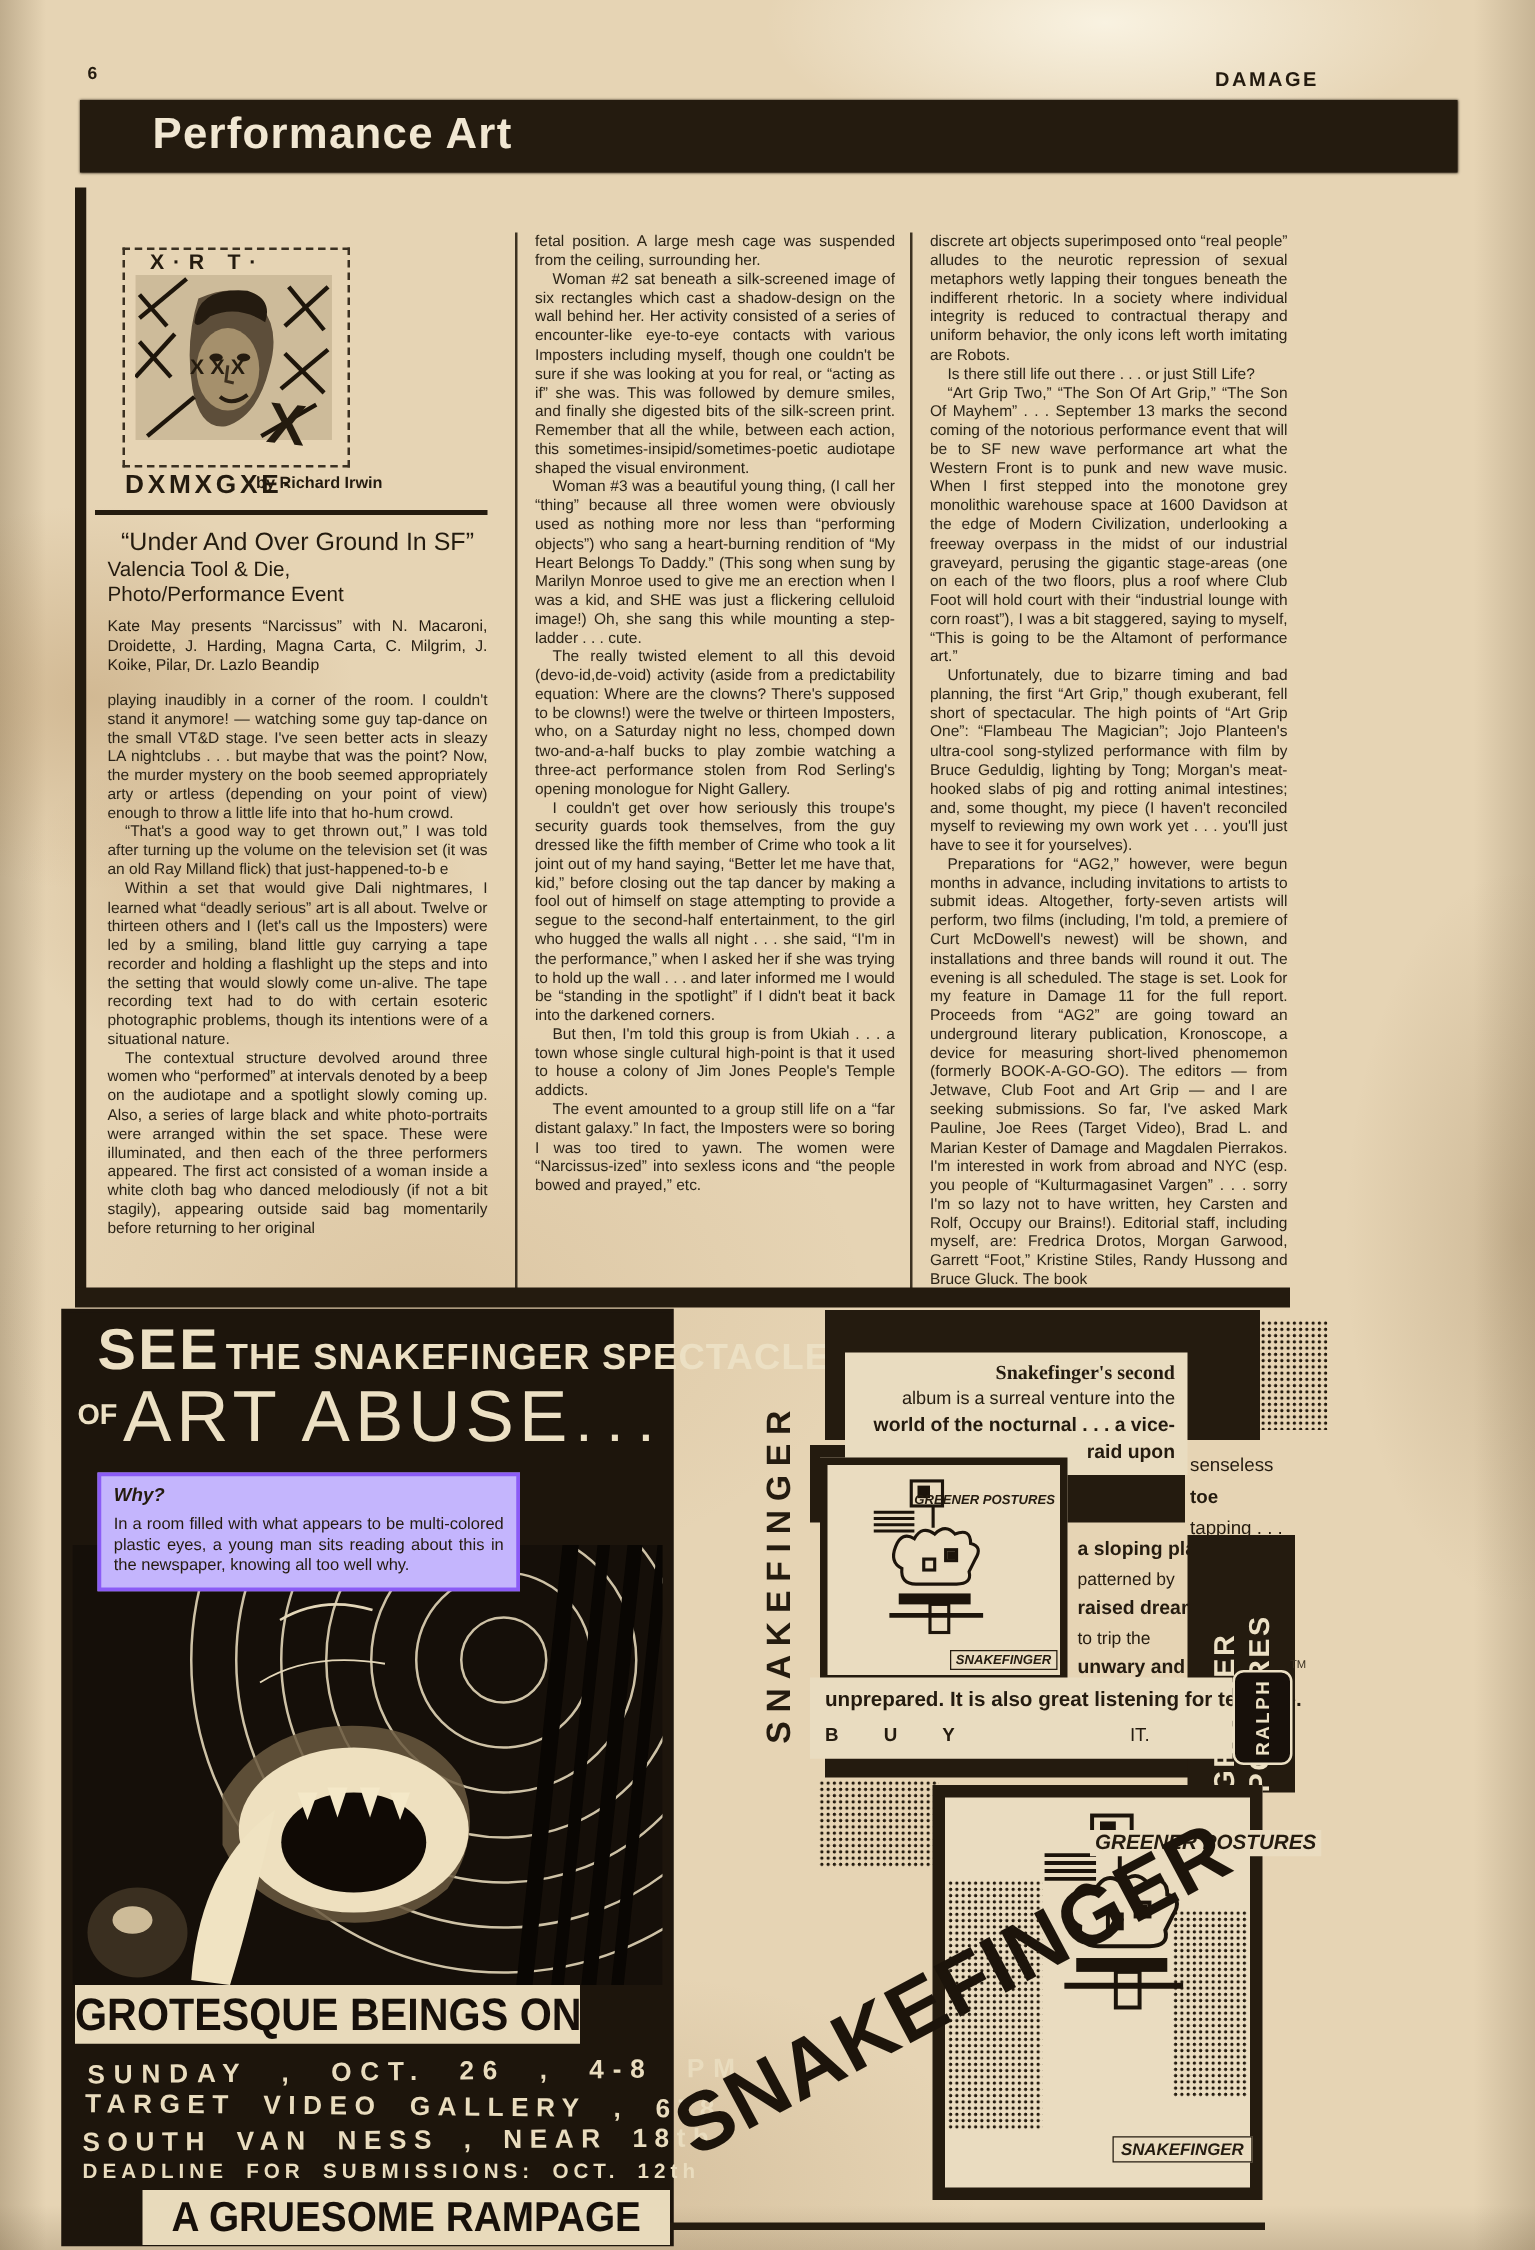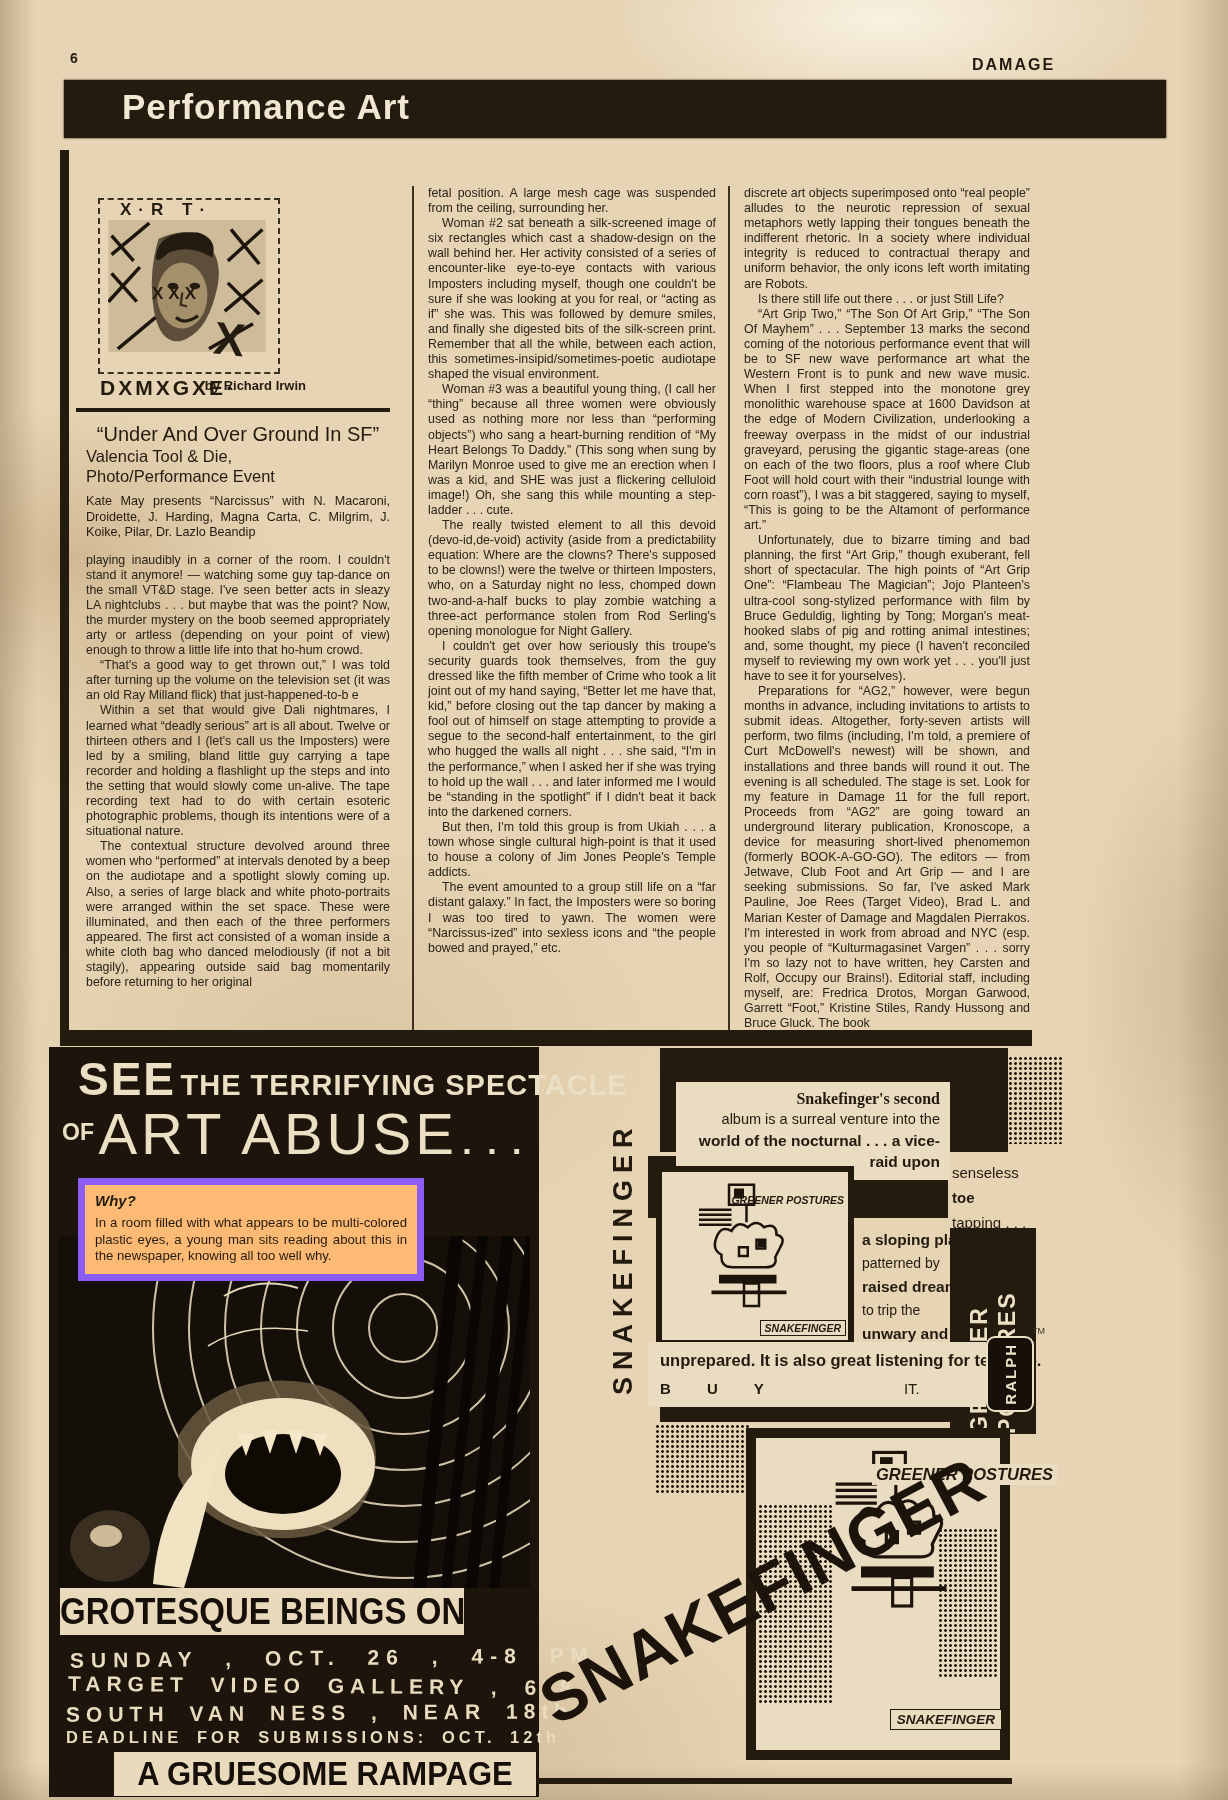--- a/index.html
+++ b/index.html
@@ -50,21 +50,21 @@
   
   .ad-left{left:52px;top:1050px;width:484px;height:744px;background:#1d150c;
     box-shadow:0 0 0 3px #1d150c;}
   .ad-left .see1{position:absolute;left:26px;top:2px;white-space:nowrap;color:#ece0c4;}
   .see-big{font-size:46px;font-weight:700;letter-spacing:2px;}
   .see-rest{font-size:29px;font-weight:700;letter-spacing:1px;}
   .ad-left .see2{position:absolute;left:10px;top:50px;white-space:nowrap;color:#ece0c4;}
   .of-lead{font-size:23px;font-weight:700;vertical-align:14px;}
   .abuse-main{font-size:58px;font-weight:400;letter-spacing:4px;}
   .abuse-dots{font-size:34px;font-weight:700;letter-spacing:3px;}
-  .whybox{position:absolute;left:26px;top:128px;width:312px;background:#fdba74;border:7px solid #8b5cf6;
+  .whybox{position:absolute;left:26px;top:128px;width:312px;background:#c4b5fd;border:3px solid #8b5cf6;
     padding:7px 10px 9px 10px;z-index:3;}
   .why-t{font-style:italic;font-weight:700;font-size:15px;margin:0 0 6px 0;}
   .why-b{margin:0;font-size:13.2px;line-height:16.5px;text-align:justify;}
   .facewrap{position:absolute;left:6px;top:186px;width:472px;height:352px;}
   .grotesque-strip{position:absolute;left:8px;top:538px;width:404px;height:47px;background:#e8dabb;}
   .grotesque-strip span{display:block;text-align:center;font-size:33px;line-height:47px;font-weight:700;
     transform:scaleY(1.1);letter-spacing:0px;color:#17100a;white-space:nowrap;}
   .hand{position:absolute;color:#e9dcbe;font-weight:700;white-space:nowrap;}
   .hand1{left:18px;top:596px;font-size:21px;letter-spacing:7px;word-spacing:14px;transform:rotate(-.6deg);}
   .hand2{left:16px;top:624px;font-size:21px;letter-spacing:6px;word-spacing:10px;transform:rotate(.5deg);}
@@ -197,21 +197,21 @@
     <p class="body">discrete art objects superimposed onto “real people” alludes to the neurotic repression of sexual metaphors wetly lapping their tongues beneath the indifferent rhetoric. In a society where individual integrity is reduced to contractual therapy and uniform behavior, the only icons left worth imitating are Robots.</p>
     <p class="body indent">Is there still life out there . . . or just Still Life?</p>
     <p class="body indent">“Art Grip Two,” “The Son Of Art Grip,” “The Son Of Mayhem” . . . September 13 marks the second coming of the notorious performance event that will be to SF new wave performance art what the Western Front is to punk and new wave music. When I first stepped into the monotone grey monolithic warehouse space at 1600 Davidson at the edge of Modern Civilization, underlooking a freeway overpass in the midst of our industrial graveyard, perusing the gigantic stage-areas (one on each of the two floors, plus a roof where Club Foot will hold court with their “industrial lounge with corn roast”), I was a bit staggered, saying to myself, “This is going to be the Altamont of performance art.”</p>
     <p class="body indent">Unfortunately, due to bizarre timing and bad planning, the first “Art Grip,” though exuberant, fell short of spectacular. The high points of “Art Grip One”: “Flambeau The Magician”; Jojo Planteen's ultra-cool song-stylized performance with film by Bruce Geduldig, lighting by Tong; Morgan's meat-hooked slabs of pig and rotting animal intestines; and, some thought, my piece (I haven't reconciled myself to reviewing my own work yet . . . you'll just have to see it for yourselves).</p>
     <p class="body indent">Preparations for “AG2,” however, were begun months in advance, including invitations to artists to submit ideas. Altogether, forty-seven artists will perform, two films (including, I'm told, a premiere of Curt McDowell's newest) will be shown, and installations and three bands will round it out. The evening is all scheduled. The stage is set. Look for my feature in Damage 11 for the full report. Proceeds from “AG2” are going toward an underground literary publication, Kronoscope, a device for measuring short-lived phenomemon (formerly BOOK-A-GO-GO). The editors — from Jetwave, Club Foot and Art Grip — and I are seeking submissions. So far, I've asked Mark Pauline, Joe Rees (Target Video), Brad L. and Marian Kester of Damage and Magdalen Pierrakos. I'm interested in work from abroad and NYC (esp. you people of “Kulturmagasinet Vargen” . . . sorry I'm so lazy not to have written, hey Carsten and Rolf, Occupy our Brains!). Editorial staff, including myself, are: Fredrica Drotos, Morgan Garwood, Garrett “Foot,” Kristine Stiles, Randy Hussong and Bruce Gluck. The book</p>
   </div>
 
   <div class="abs ad-left">
     <div class="see1">
       <span class="see-big">SEE</span>
-      <span class="see-rest">THE TERRIFYING SPECTACLE</span>
+      <span class="see-rest">THE SNAKEFINGER SPECTACLE</span>
     </div>
     <div class="see2">
       <span class="of-lead">OF</span>
       <span class="abuse-main">ART ABUSE</span>
       <span class="abuse-dots">. . .</span>
     </div>
     <div class="whybox">
       <p class="why-t">Why?</p>
       <p class="why-b">In a room filled with what appears to be multi-colored plastic eyes, a young man sits reading about this in the newspaper, knowing all too well why.</p>
     </div>

